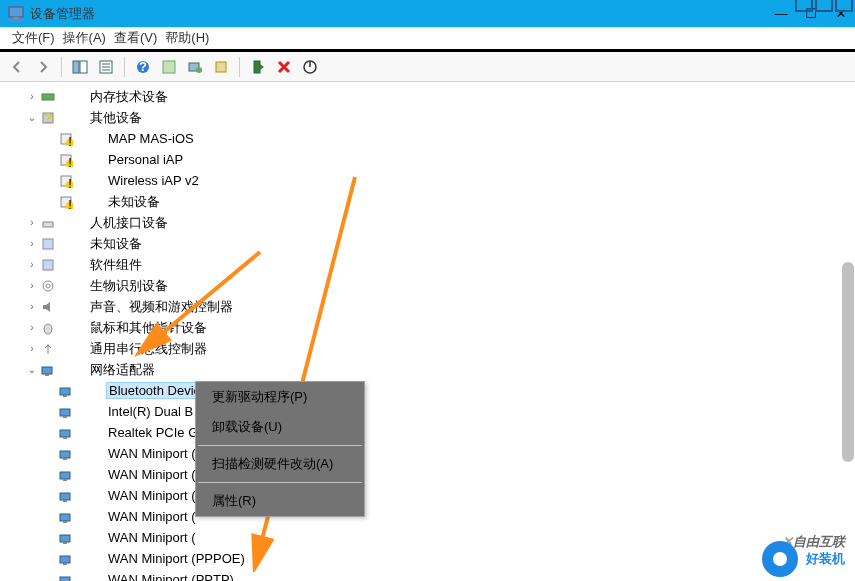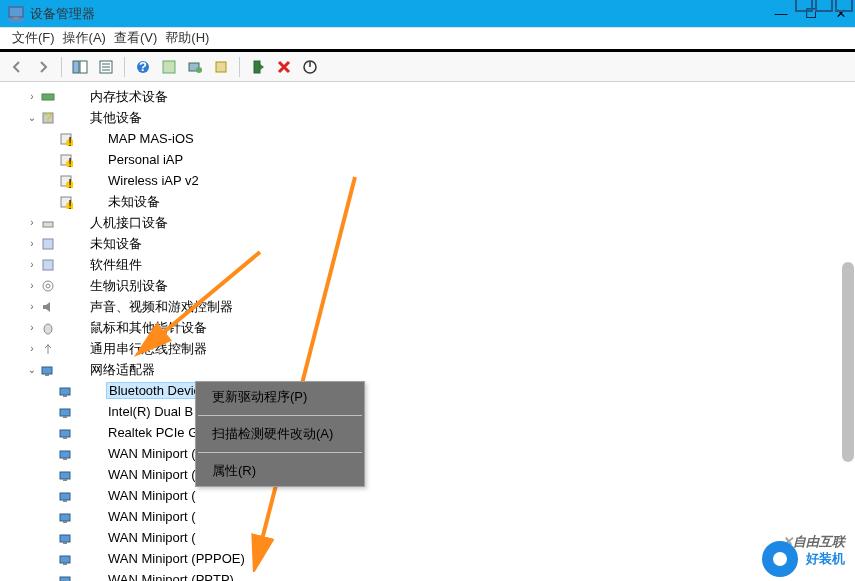--- a/index.html
+++ b/index.html
@@ -387,20 +387,21 @@
             <rect x="4" y="11" width="4" height="2" fill="#888"></rect>
           </svg>
         </span>
       <span class="label">WAN Miniport (PPTP)</span>
     </div>
 
   </div>
 
   <div class="ctx-menu">
     <div class="ctx-item">更新驱动程序(P)</div>
+    <div class="ctx-item">卸载设备(U)</div>
     <div class="ctx-sep"></div>
     <div class="ctx-item">扫描检测硬件改动(A)</div>
     <div class="ctx-sep"></div>
     <div class="ctx-item">属性(R)</div>
   </div>
 
   <svg class="arrow1" viewBox="0 0 240 200">
     <defs>
         <marker id="ah1" markerWidth="10" markerHeight="10" refX="8" refY="3" orient="auto">
           <polygon points="0,0 10,3 0,6" fill="#ff8c1a"></polygon>

